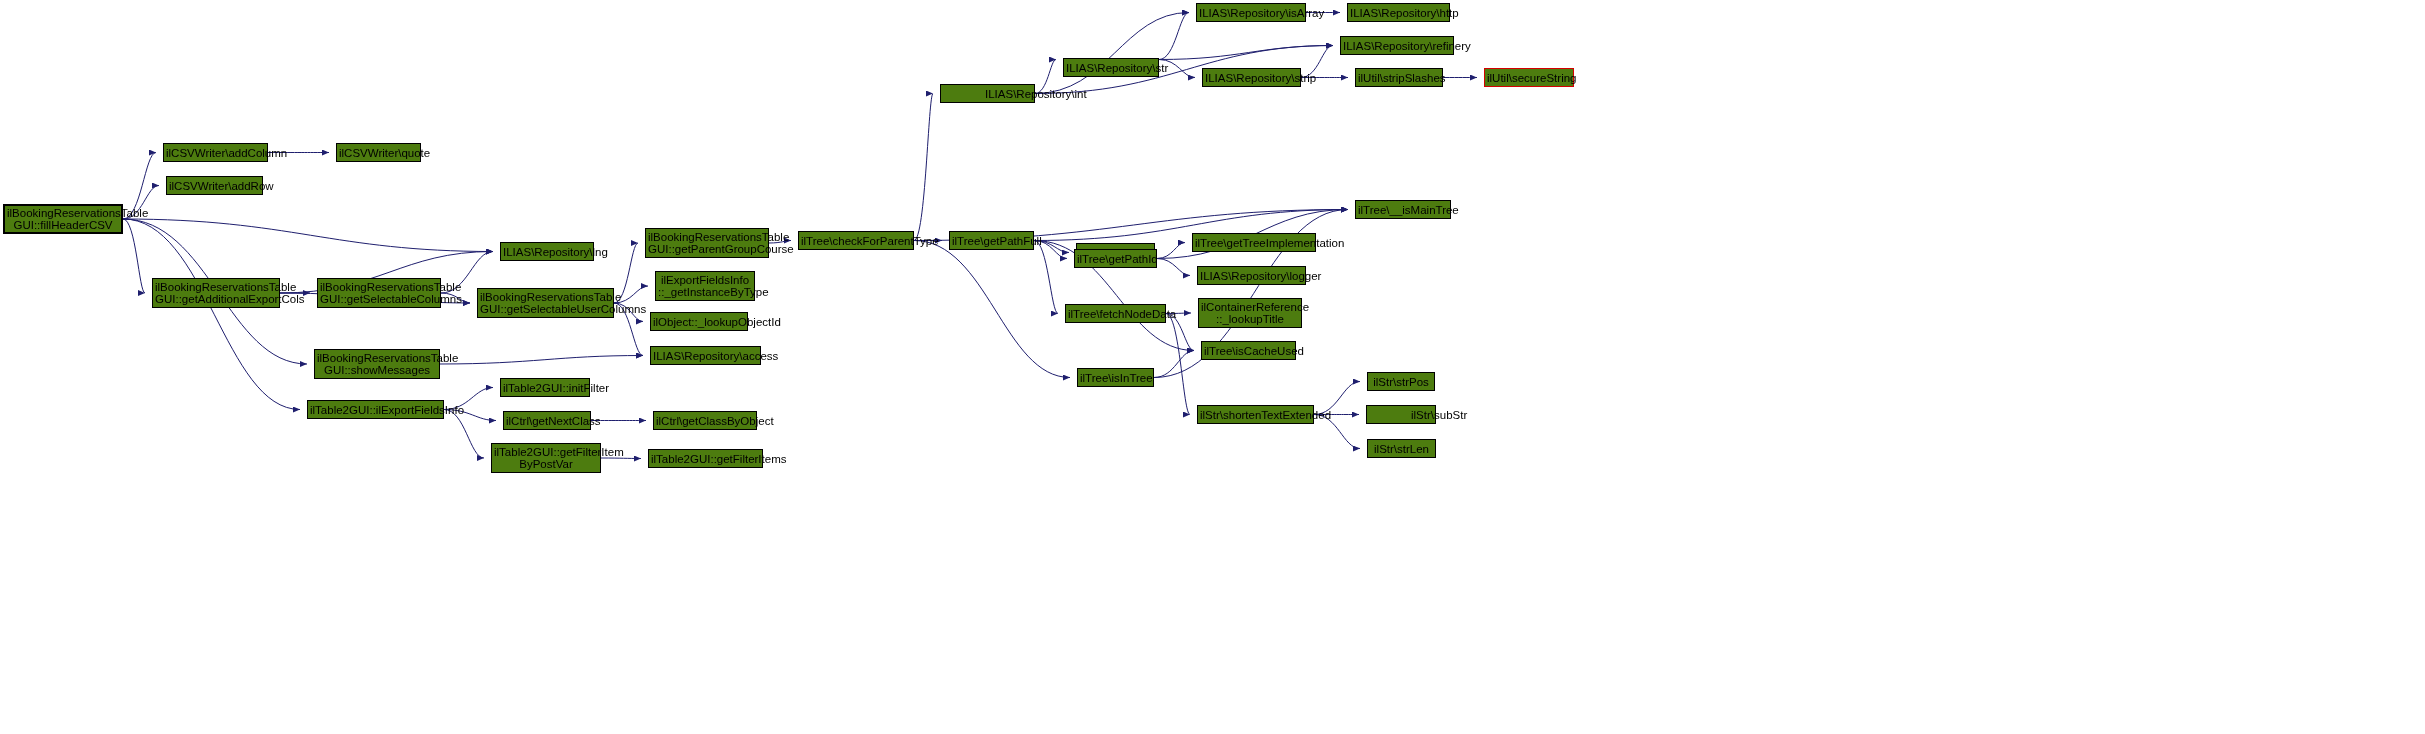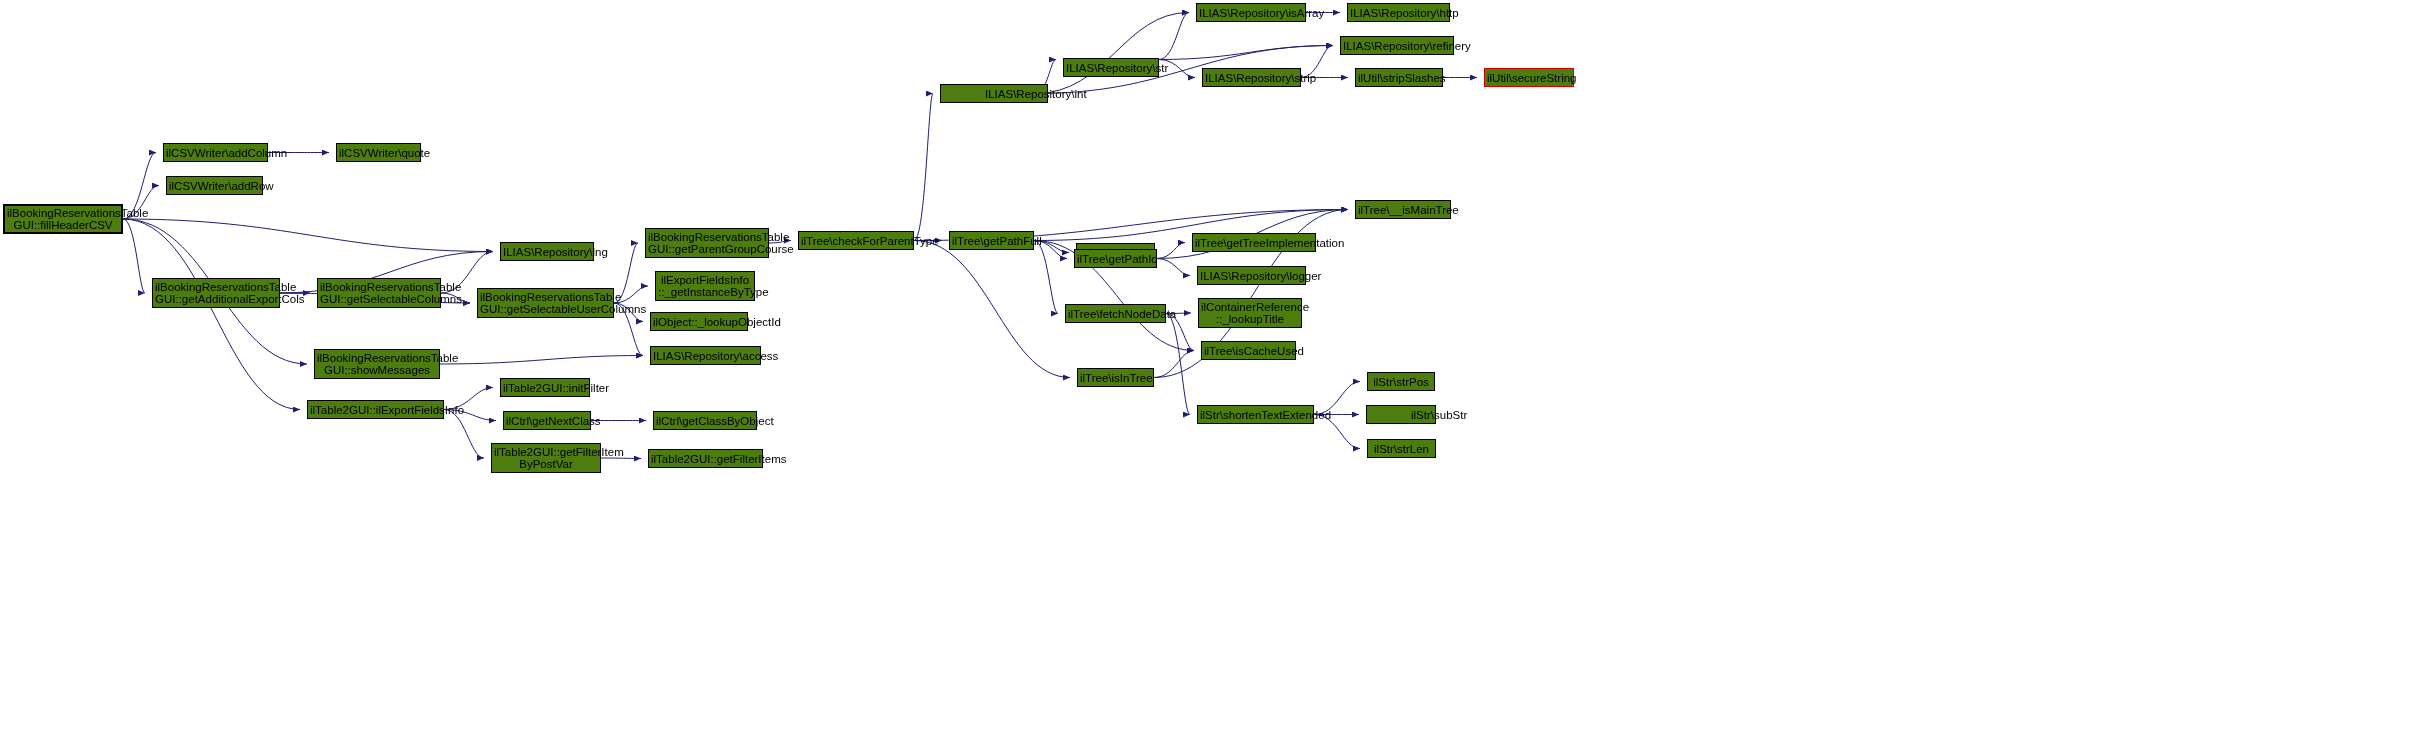--- a/index.html
+++ b/index.html
@@ -138,21 +138,21 @@
     <div class="node" style="left: 491px; top: 443px; width: 110px; height: 30px;">
       <span class="lbl">ilTable2GUI::getFilterItem
 ByPostVar</span>
     </div>
     <div class="node" style="left: 648px; top: 449px; width: 115px; height: 19px;">
       <span class="lbl">ilTable2GUI::getFilterItems</span>
     </div>
     <div class="node" style="left: 798px; top: 231px; width: 116px; height: 19px;">
       <span class="lbl">ilTree\checkForParentType</span>
     </div>
-    <div class="node" style="left: 940px; top: 84px; width: 108px; height: 19px; padding-left: 44px;">
+    <div class="node" style="left: 940px; top: 84px; width: 95px; height: 19px; padding-left: 44px;">
       <span class="lbl">ILIAS\Repository\int</span>
     </div>
     <div class="node" style="left: 1063px; top: 50px; width: 96px; height: 19px; margin-top: 8px;">
       <span class="lbl">ILIAS\Repository\str</span>
     </div>
     <div class="node" style="left: 1196px; top: 3px; width: 110px; height: 19px;">
       <span class="lbl">ILIAS\Repository\isArray</span>
     </div>
     <div class="node" style="left: 1347px; top: 3px; width: 103px; height: 19px;">
       <span class="lbl">ILIAS\Repository\http</span>

